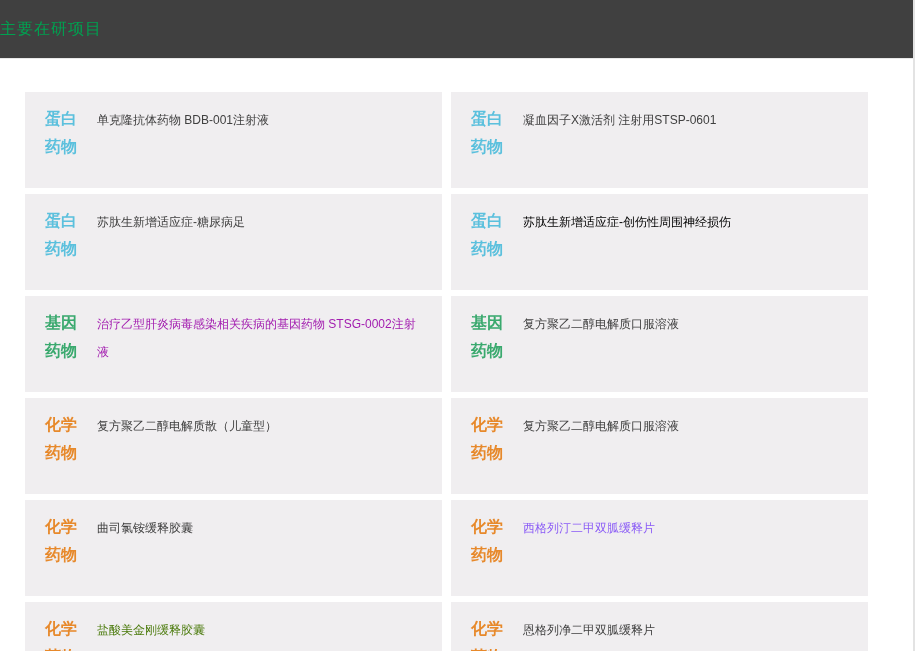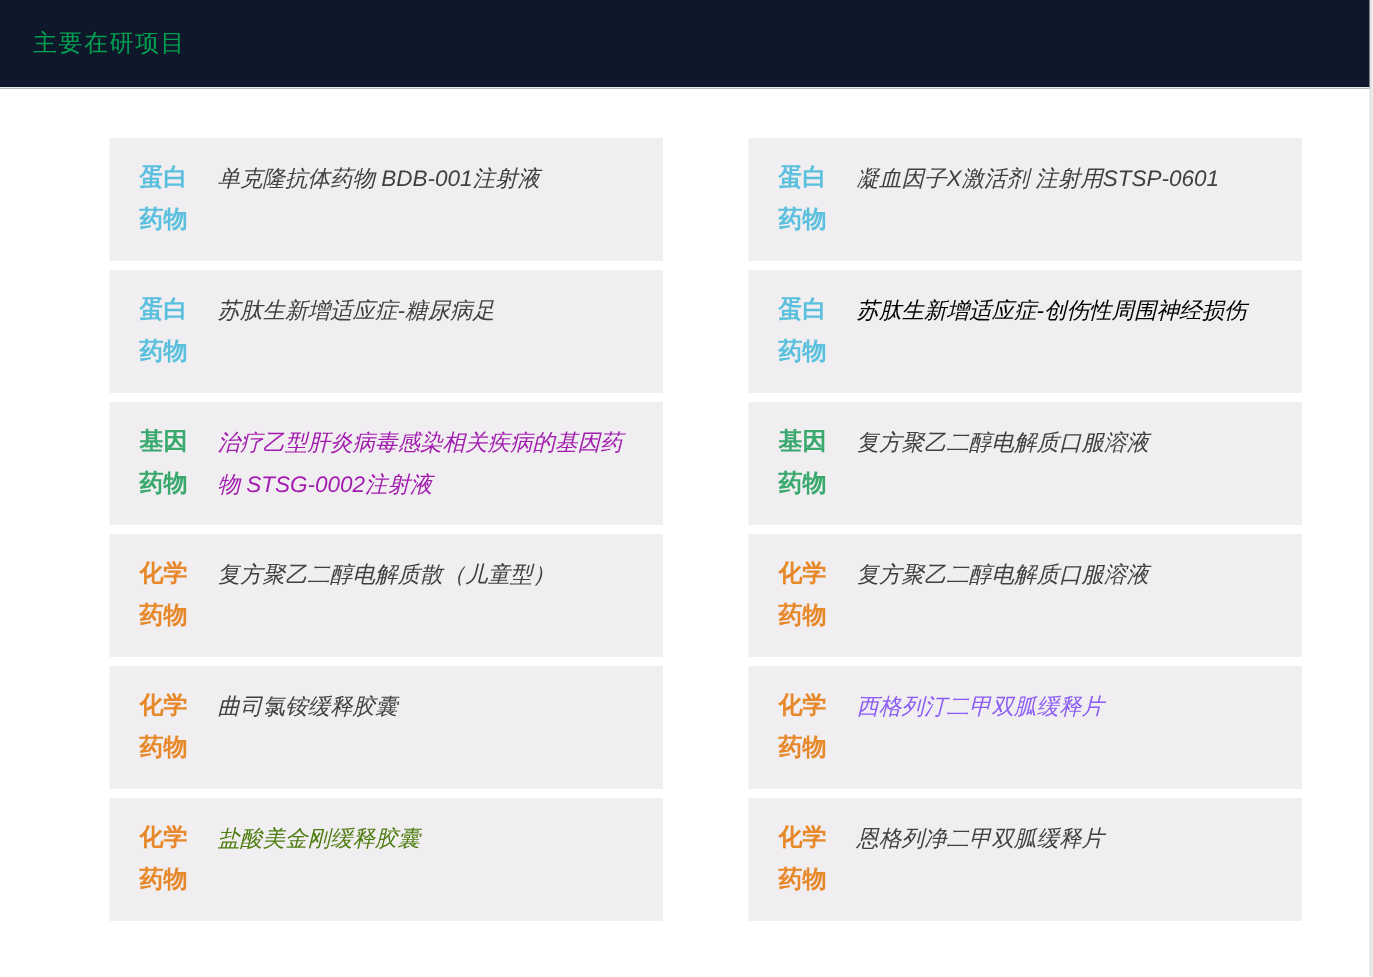--- a/index.html
+++ b/index.html
@@ -11,60 +11,57 @@
   }
   .page {
     position: relative;
     width: 915px; height: 651px;
     border-right: 2px solid #e3e3e3;
   }
   .section-header {
     height: 59px;
     display: flex;
     align-items: center;
-    padding-left: 22px;
     border-bottom: 1px solid #e8e8e8;
-    background: #0f172a;
+    background: #404040;
   }
   .section-title {
     font-size: 16px;
     font-weight: 400;
     letter-spacing: 1px;
   }
   .projects-grid {
     margin: 33px 45px 0 25px;
     display: grid;
     grid-template-columns: 1fr 1fr;
     column-gap: 9px;
     row-gap: 6px;
   }
   .project-card {
-    height: 82px;
+    height: 96px;
     background: #f0eef0;
     padding: 13px 16px 28px 20px;
     display: flex;
     align-items: flex-start;
     overflow: hidden;
-    margin-left: 48px;
   }
   .category-label {
     width: 34px;
     flex-shrink: 0;
     font-size: 16px;
     font-weight: 700;
     line-height: 28px;
     margin-right: 18px;
     word-break: break-all;
   }
   .project-name {
-    font-size: 15px;
+    font-size: 12px;
     line-height: 28px;
     color: #404040;
     padding-top: 1px;
-    font-style: italic;
   }
 </style>
 </head>
 <body>
 
 <div class="page">
   <div class="section-header">
     <span class="section-title" style="color: rgb(0, 160, 80);">主要在研项目</span>
   </div>
 

